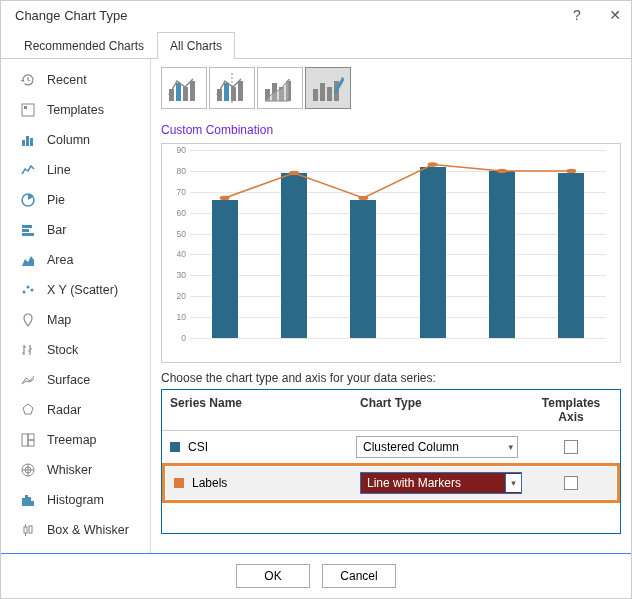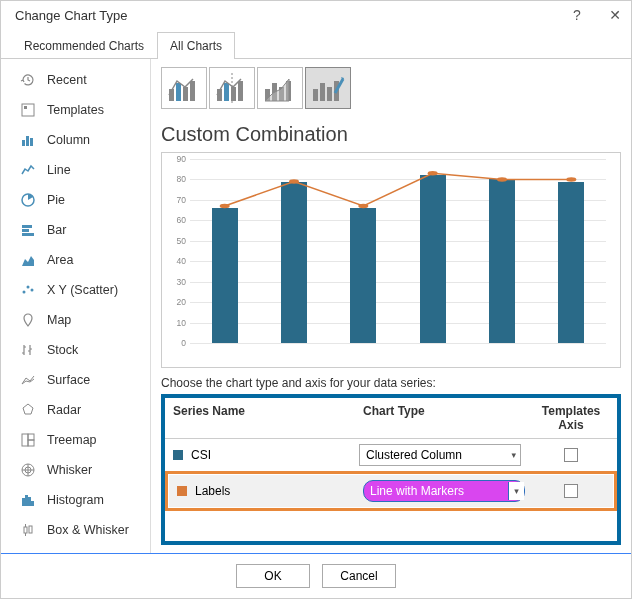--- a/index.html
+++ b/index.html
@@ -12,47 +12,47 @@
 .tab { padding: 6px 12px 6px; font-size: 12px; color: #333; border: 1px solid transparent; border-bottom: none; position: relative; top: 1px; cursor: pointer; }
 .tab.active { border-color: #ccc; background: #fff; }
 .body { flex: 1; display: flex; min-height: 0; }
 .sidebar { width: 150px; border-right: 1px solid #ddd; padding: 6px 0; overflow-y: auto; }
 .sitem { display: flex; align-items: center; gap: 10px; padding: 6px 10px 6px 18px; font-size: 12.5px; color: #333; cursor: pointer; }
 .sitem .icon { width: 18px; height: 18px; display: flex; align-items: center; justify-content: center; color: #888; flex-shrink: 0; }
 .main { flex: 1; padding: 8px 10px; display: flex; flex-direction: column; min-height: 0; }
 .combo-choices { display: flex; gap: 2px; margin-bottom: 10px; }
 .combo-opt { width: 46px; height: 42px; border: 1px solid #bbb; display: flex; align-items: center; justify-content: center; cursor: pointer; background: #fff; }
 .combo-opt.selected { background: #ddd; border-color: #888; }
-.section-title { font-size: 20px; color: #404040; margin: 4px 0 6px 0; font-weight: 400; }
+.section-title { font-size: 12px; color: #6d28d9; margin: 4px 0 6px 0; font-weight: 400; }
 .preview { border: 1px solid #ccc; height: 220px; padding: 6px 10px 2px 6px; position: relative; }
 .chart { position: relative; width: 100%; height: 100%; }
 .yaxis { position: absolute; left: 0; top: 0; bottom: 22px; width: 20px; }
 .ytick { position: absolute; right: 2px; font-size: 8.5px; color: #888; transform: translateY(-50%); }
 .grid { position: absolute; left: 22px; right: 4px; top: 0; bottom: 22px; }
 .gline { position: absolute; left: 0; right: 0; height: 1px; background: #e6e6e6; }
 .bars { position: absolute; left: 22px; right: 4px; top: 0; bottom: 22px; display: flex; justify-content: space-around; align-items: flex-end; }
 .bar { width: 26px; background: #2a6a88; }
 .xaxis { position: absolute; left: 22px; right: 4px; bottom: 0; height: 22px; display: flex; justify-content: space-around; }
 .xtick { font-size: 8.5px; color: #888; text-align: center; width: 40px; padding-top: 4px; }
 .linewrap { position: absolute; left: 22px; right: 4px; top: 0; bottom: 22px; pointer-events: none; }
 .choose-label { font-size: 12px; color: #333; margin: 8px 0 4px 0; }
-.series-table { border: 4px solid #0369a1; }
+.series-table { border: 1px solid #0369a1; }
 .series-header { display: flex; border-bottom: 1px solid #ccc; font-size: 12px; font-weight: 600; color: #333; }
 .col-name { width: 190px; padding: 6px 8px; }
 .col-type { width: 170px; padding: 6px 8px; }
 .col-sec { flex: 1; padding: 6px 8px; text-align: center; }
 .series-row { display: flex; align-items: center; font-size: 12px; min-height: 32px; }
 .series-row.alt { background: #f1f1f1; }
 .swatch { width: 10px; height: 10px; flex-shrink: 0; margin-right: 8px; }
 .swatch.bar-s { background: #2a6a88; }
 .swatch.line-s { background: #d97b3a; }
 .col-name-cell { width: 190px; padding: 4px 8px; display: flex; align-items: center; }
 .col-type-cell { width: 170px; padding: 4px 4px; }
 .select-fake { width: 100%; height: 22px; border: 1px solid #aaa; display: flex; align-items: center; justify-content: space-between; padding: 0 4px 0 6px; font-size: 12px; background: #fff; cursor: pointer; }
-.select-fake.hi { border-color: #2a6fbb; background: #d946ef; color: #fff; border-radius: 10px; }
+.select-fake.hi { border-color: #2a6fbb; background: #7f1d1d; color: #fff; }
 .select-fake .chev { font-size: 9px; color: #555; }
 .select-fake.hi .chev { color: #fff; background:#fff; color:#555; width:16px; height:18px; display:flex; align-items:center; justify-content:center; border-left:1px solid #2a6fbb; margin-right:-4px; }
 .col-sec-cell { flex: 1; display: flex; justify-content: center; padding: 4px; }
 .check { width: 14px; height: 14px; border: 1px solid #888; background: #fff; cursor: pointer; }
 .highlight-box { border: 3px solid #e8883a; padding: 1px; }
 .series-table-body { padding-bottom: 30px; }
 .footer { display: flex; justify-content: center; gap: 12px; padding: 10px 14px; border-top: 1px solid #3b82f6; }
 .btn { min-width: 74px; height: 24px; border: 1px solid #aaa; background: #fff; font-size: 12px; cursor: pointer; }
 </style>
 </head>

